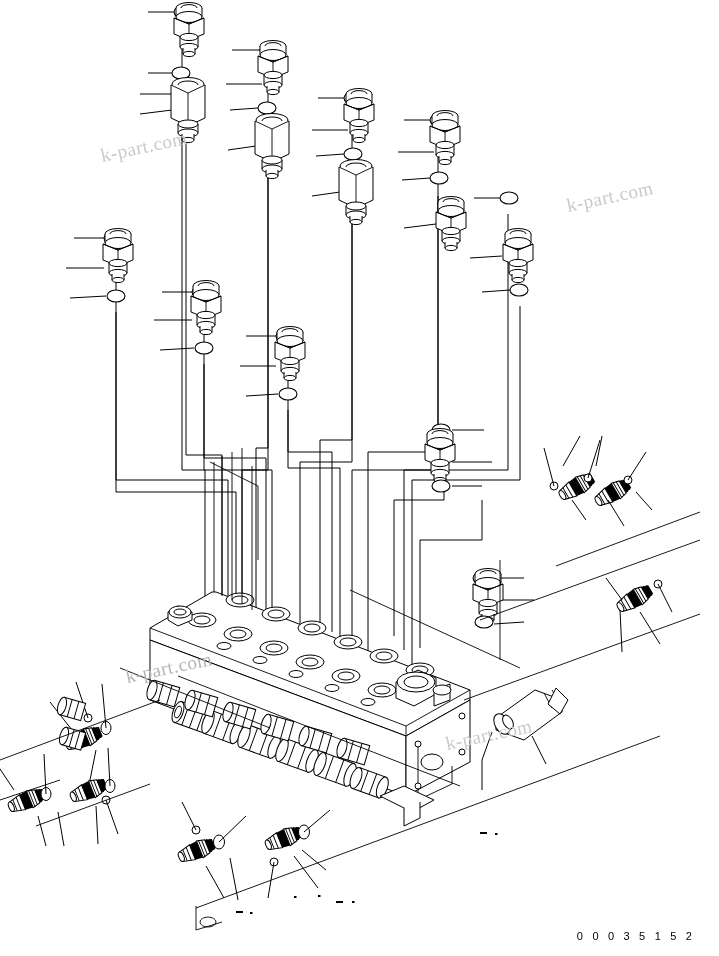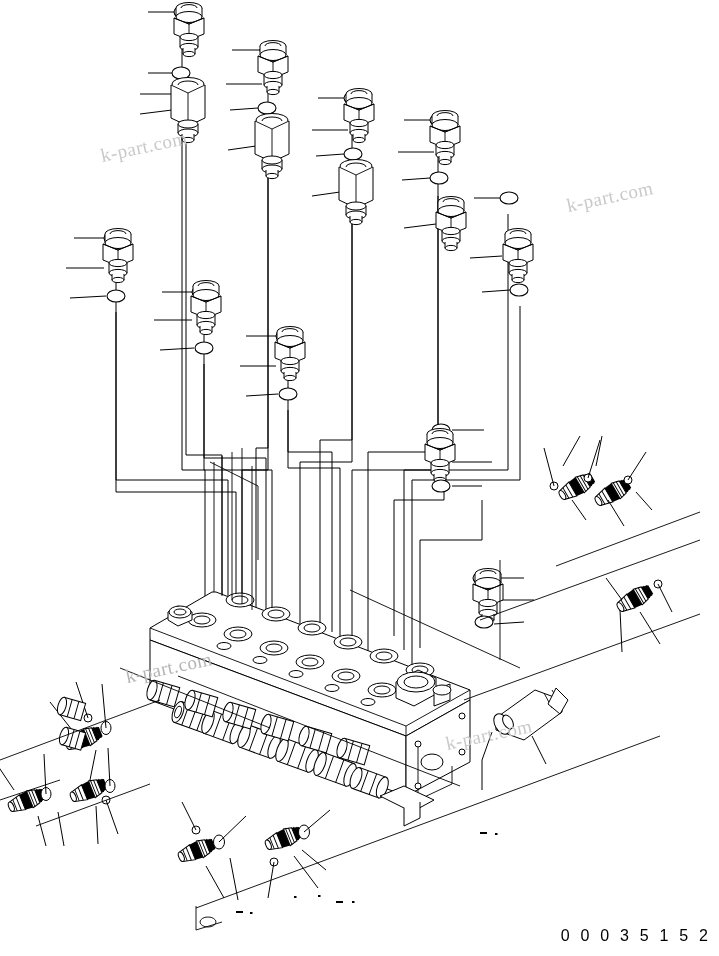--- a/index.html
+++ b/index.html
@@ -32,21 +32,21 @@
   }
   #wm1{left:100px;top:136px;transform:rotate(-12deg);}
   #wm2{left:566px;top:186px;transform:rotate(-12deg);}
   #wm3{left:125px;top:657px;transform:rotate(-12deg);color:#b4b4b4;}
   #wm4{left:445px;top:724px;transform:rotate(-12deg);}
   #partno{
     position:absolute;
     left:636px;top:936px;
     transform:translate(-50%,-50%);
     font-family:"Liberation Sans", sans-serif;
-    font-size:16px;
+    font-size:11px;
     letter-spacing:3.2px;
     color:#000;
     white-space:nowrap;
   }
   .ln{stroke:#000;stroke-width:1;fill:none;}
   .thin{stroke:#000;stroke-width:.9;fill:none;}
   .ring{stroke:#000;stroke-width:1.1;fill:#fff;}
   .pt{stroke:#000;stroke-width:1;fill:#fff;}
   .ptf{stroke:#000;stroke-width:1;fill:#fff;}
   .dk{fill:#000;}

